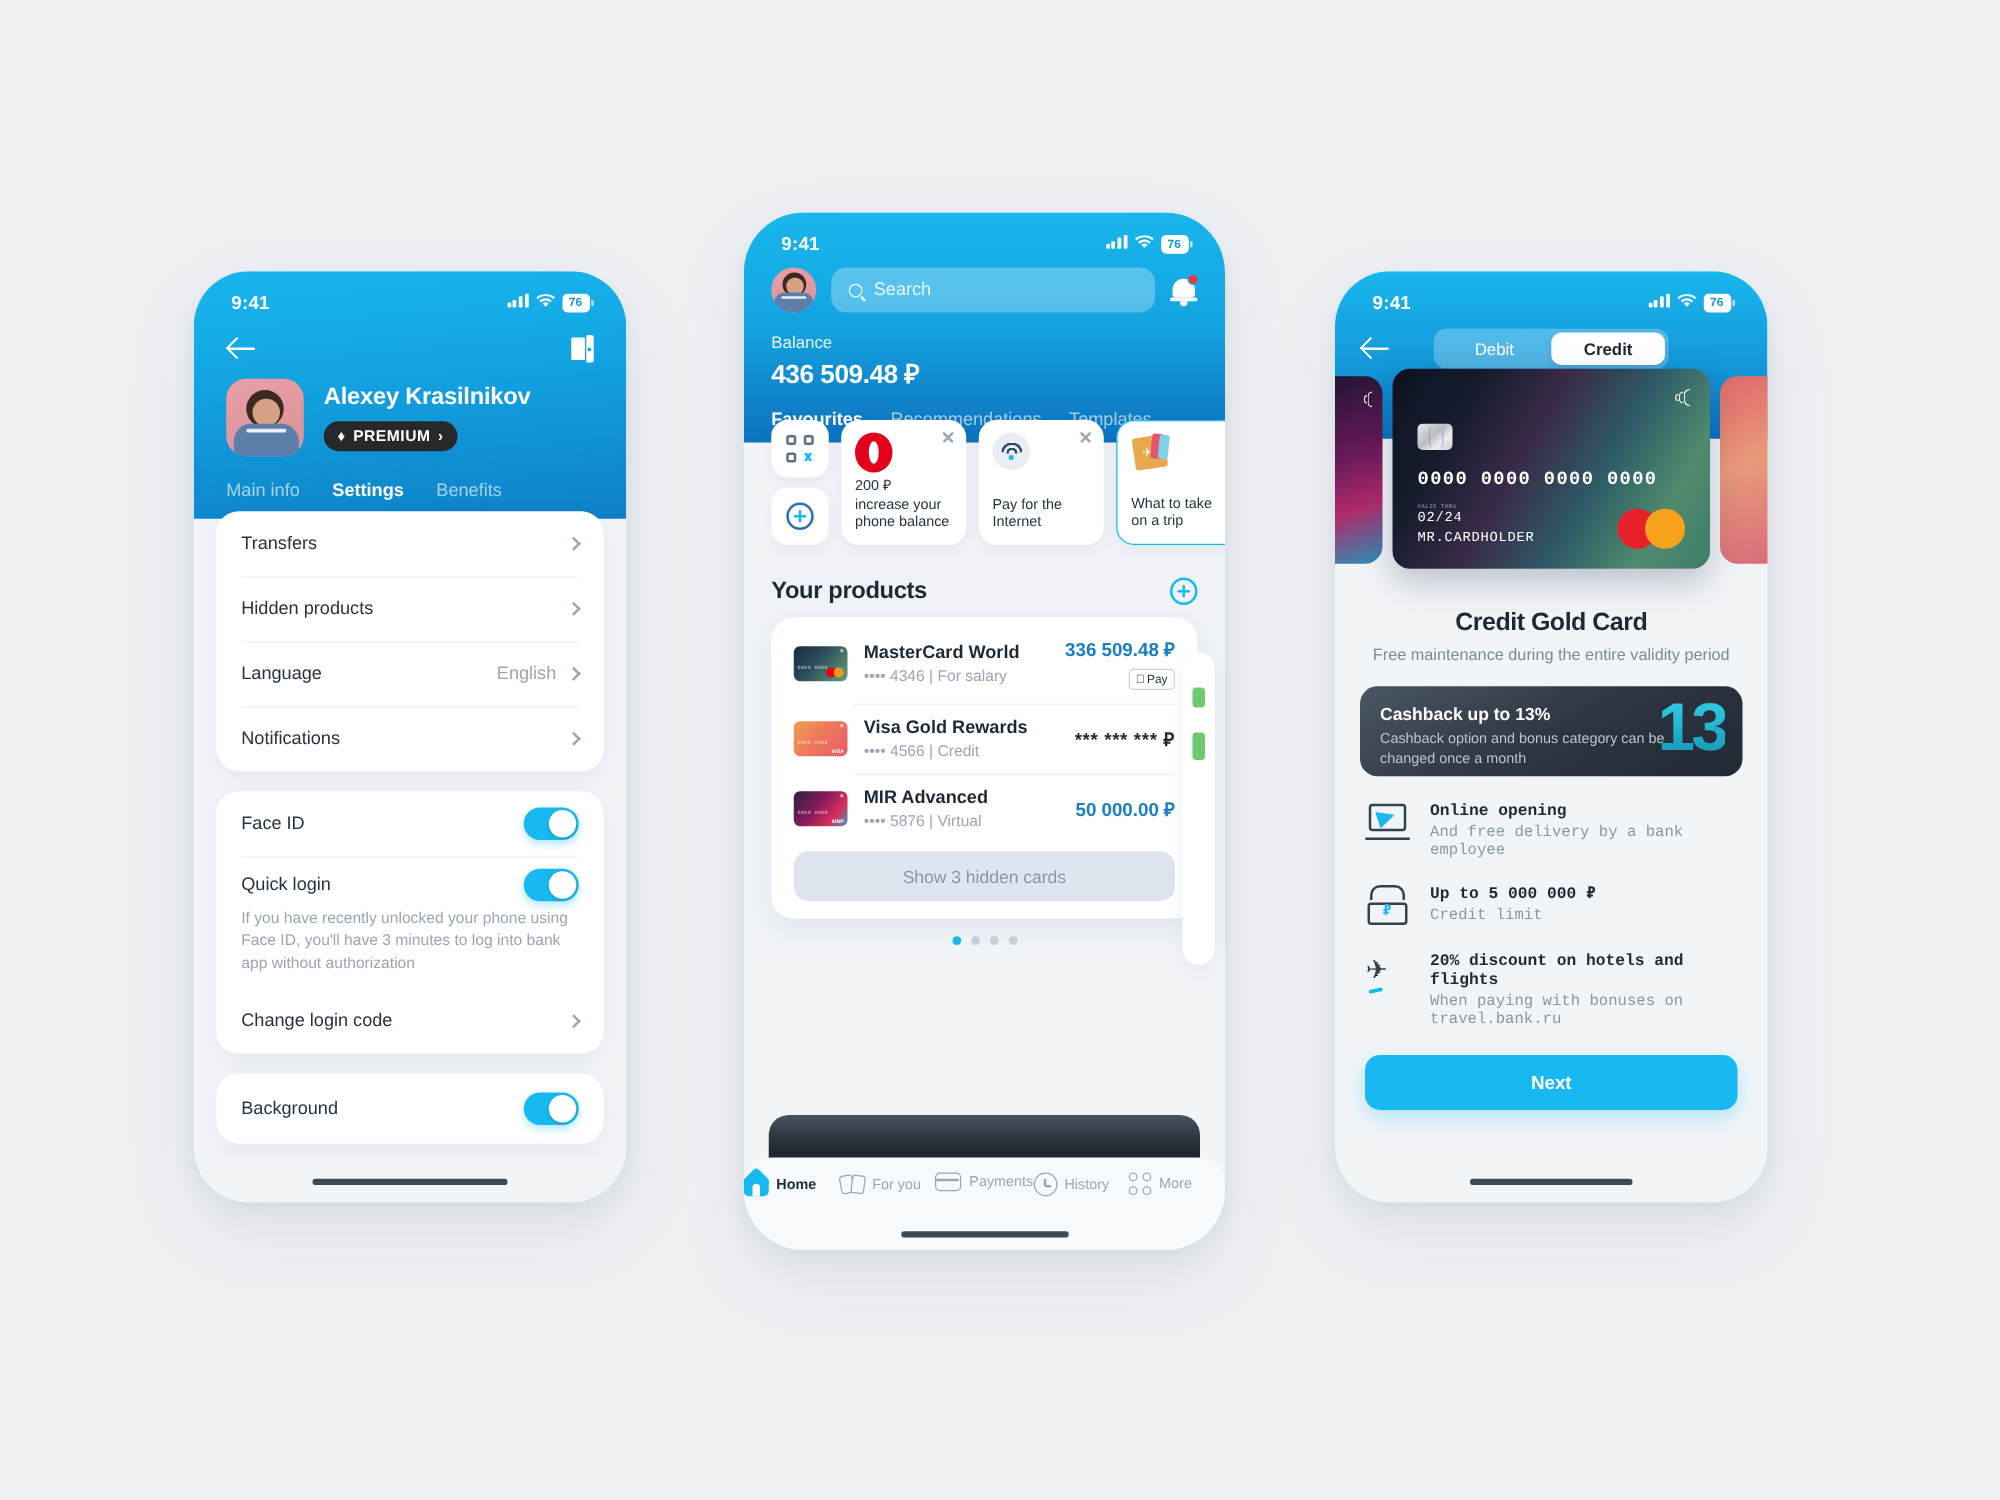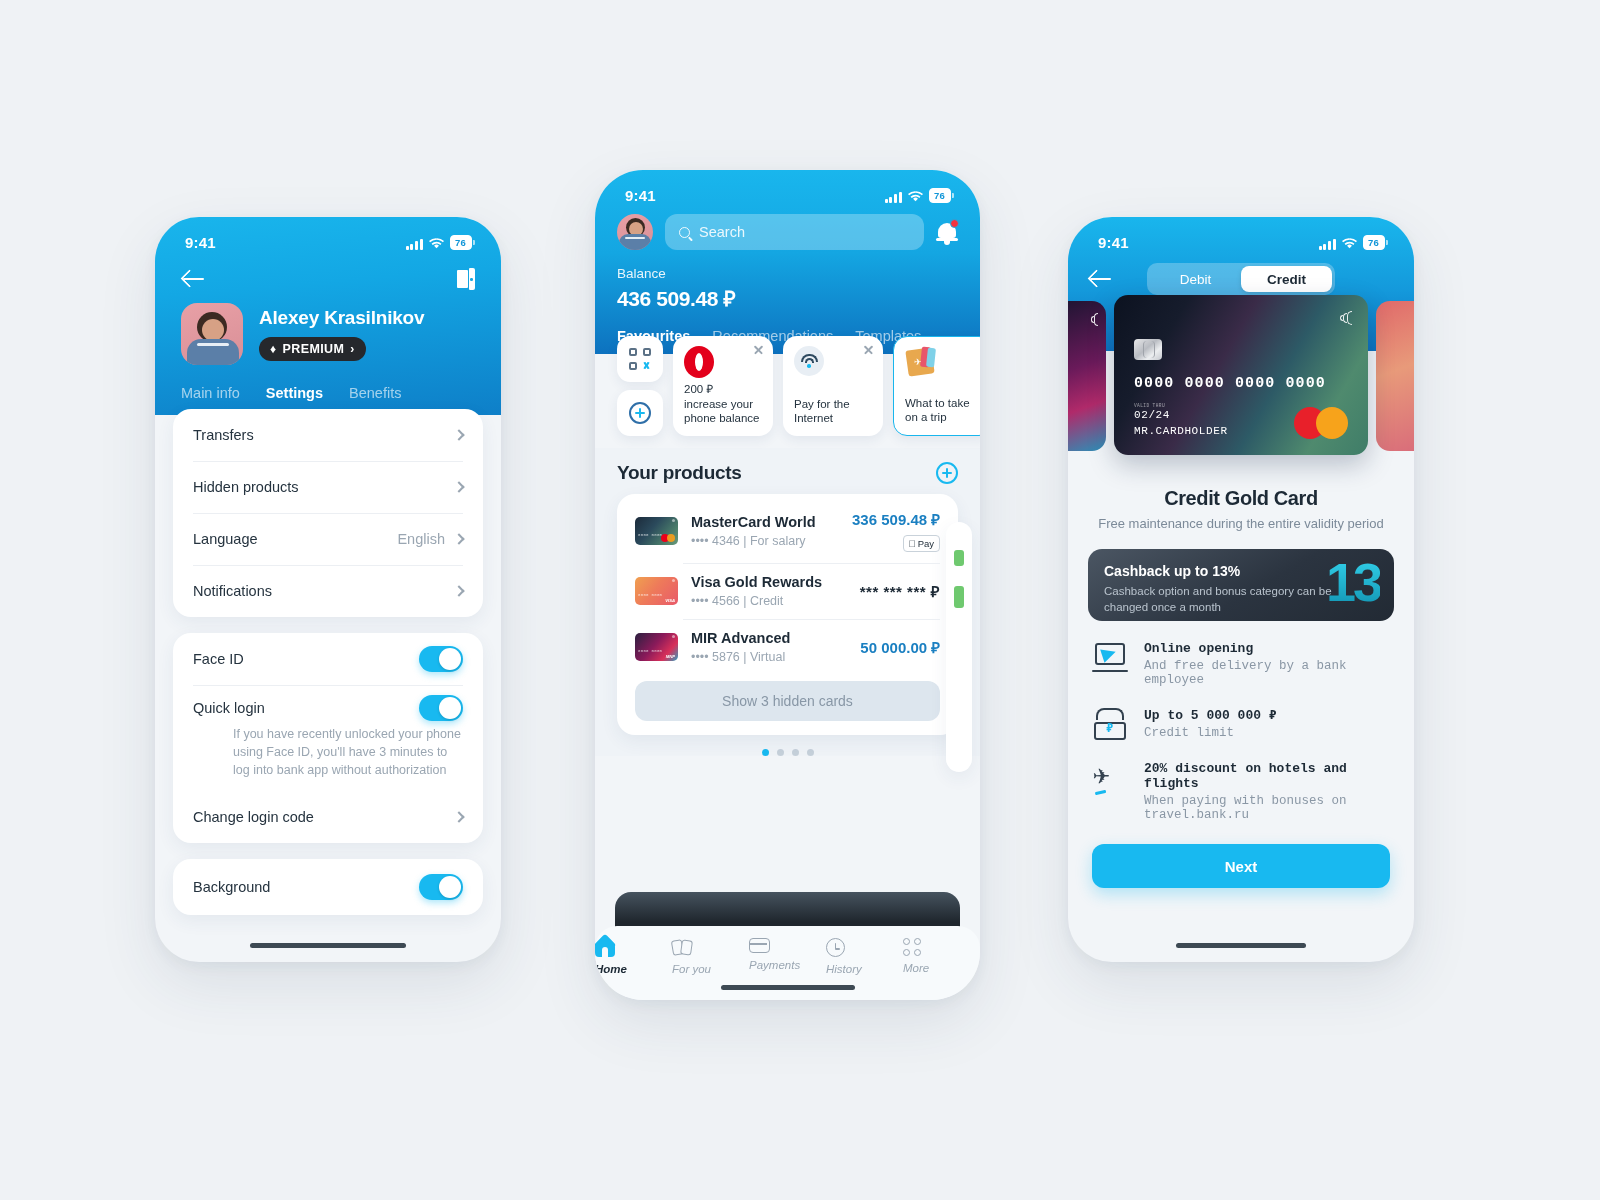--- a/index.html
+++ b/index.html
@@ -22,21 +22,21 @@
   #phone-settings { left: 155px; top: 217px; width: 346px; height: 745px; }
   #phone-home     { left: 595px; top: 170px; width: 385px; height: 830px; border-radius: 48px; }
   #phone-card     { left: 1068px; top: 217px; width: 346px; height: 745px; }
 
   
   .statusbar {
     height: 42px; display: flex; align-items: center;
     justify-content: space-between; padding: 8px 26px 0 30px;
     color: #fff; font-size: 15px; font-weight: bold; letter-spacing: .2px;
   }
-  .sb-right { display: flex; align-items: flex-end; gap: 6px; }
+  .sb-right { display: flex; align-items: flex-start; gap: 6px; }
   .bars { display: flex; align-items: flex-end; gap: 1.6px; height: 11px; }
   .bars i { display: block; width: 3px; background: #fff; border-radius: 1px; }
   .bars i:nth-child(1){height:4px}.bars i:nth-child(2){height:6px}
   .bars i:nth-child(3){height:8.5px}.bars i:nth-child(4){height:11px}
   .batt {
     border: 1.6px solid #fff; border-radius: 4px; padding: 0 3px;
     font-size: 9.5px; line-height: 13px; font-weight: bold;
     background: #fff; color: #1196d8; min-width: 22px; text-align: center;
   }
   .batt-wrap { display:flex; align-items:center; gap:1.5px; }
@@ -99,21 +99,21 @@
   .row-label { font-size:14.5px; color:#25333f; }
   .row-right { display:flex; align-items:center; gap:10px; }
   .row-value { font-size:14.5px; color:#9aa6b2; }
   .chev { width:8px; height:8px; border-right:2px solid #9aa6b2; border-top:2px solid #9aa6b2;
     transform: rotate(45deg); }
   .toggle { width:44px; height:26px; border-radius:13px; background:#18b9f0; position:relative;
     box-shadow: 0 3px 7px rgba(24,185,240,.35); flex:none; }
   .toggle::after { content:""; position:absolute; right:2px; top:2px; width:22px; height:22px;
     border-radius:50%; background:#fff; box-shadow:0 1px 3px rgba(0,0,0,.18); }
   .row-sub { font-size:12.5px; color:#9aa6b2; line-height:1.45; padding: 0 20px 12px 20px;
-    margin-top:-6px;margin-left:40px; }
+    margin-top:-6px; }
 
   
   .hdr-blue2 {
     background: linear-gradient(180deg,#19b6ed 0%, #14a6e2 45%, #0d72bf 100%);
     padding-bottom: 10px;
   }
   .search-row { display:flex; align-items:center; gap:12px; padding: 2px 22px 0 22px; }
   .avatar-rd { width:36px; height:36px; border-radius:50%; overflow:hidden; flex:none;
     background: linear-gradient(160deg,#e8a0a6,#d98f97); position:relative; }
   .avatar-rd .av-face{left:9px;top:4px;width:19px;height:19px;}
@@ -239,21 +239,21 @@
     border-radius:3px;}
   .peek-green2{position:absolute;right:-6px;top:92px;width:10px;height:22px;background:#6fc96f;
     border-radius:3px;}
 
   .tabbar-dark { position:absolute; left:20px; right:20px; bottom:58px; height:50px;
     background: linear-gradient(180deg,#46535f 0%,#1f262d 60%); border-radius:16px 16px 0 0; }
   .tabbar-dark .ul{position:absolute;left:45px;top:46px;width:76px;height:3px;background:#18b9f0;
     border-radius:2px;}
   .tabbar { position:absolute; left:0; right:0; bottom:0; height:74px; background:#f7fafc;
     border-radius:22px 22px 0 0; display:flex; align-items:flex-start; padding-top:12px; }
-  .tb { flex:1; display:flex; flex-direction:column; gap:6px;font-style:italic; }
+  .tb { flex:1; display:flex; flex-direction:row; align-items:center; gap:6px; }
   .tb-lbl { font-size:11.5px; color:#9aa6b2; }
   .tb.active .tb-lbl { color:#1d2a36; font-weight:bold; }
   .ic-home { width:20px; height:19px; position:relative; }
   .ic-home::before{content:"";position:absolute;left:0;top:6px;width:20px;height:13px;
     background:#18b9f0;border-radius:3px 3px 4px 4px;}
   .ic-home::after{content:"";position:absolute;left:2px;top:-1px;width:16px;height:16px;
     background:#18b9f0;transform:rotate(45deg);border-radius:3px;}
   .ic-home .win{position:absolute;left:7px;top:9px;width:6px;height:10px;background:#f7fafc;
     border-radius:3px 3px 0 0;z-index:2;}
   .ic-cards { width:20px; height:19px; position:relative; }

